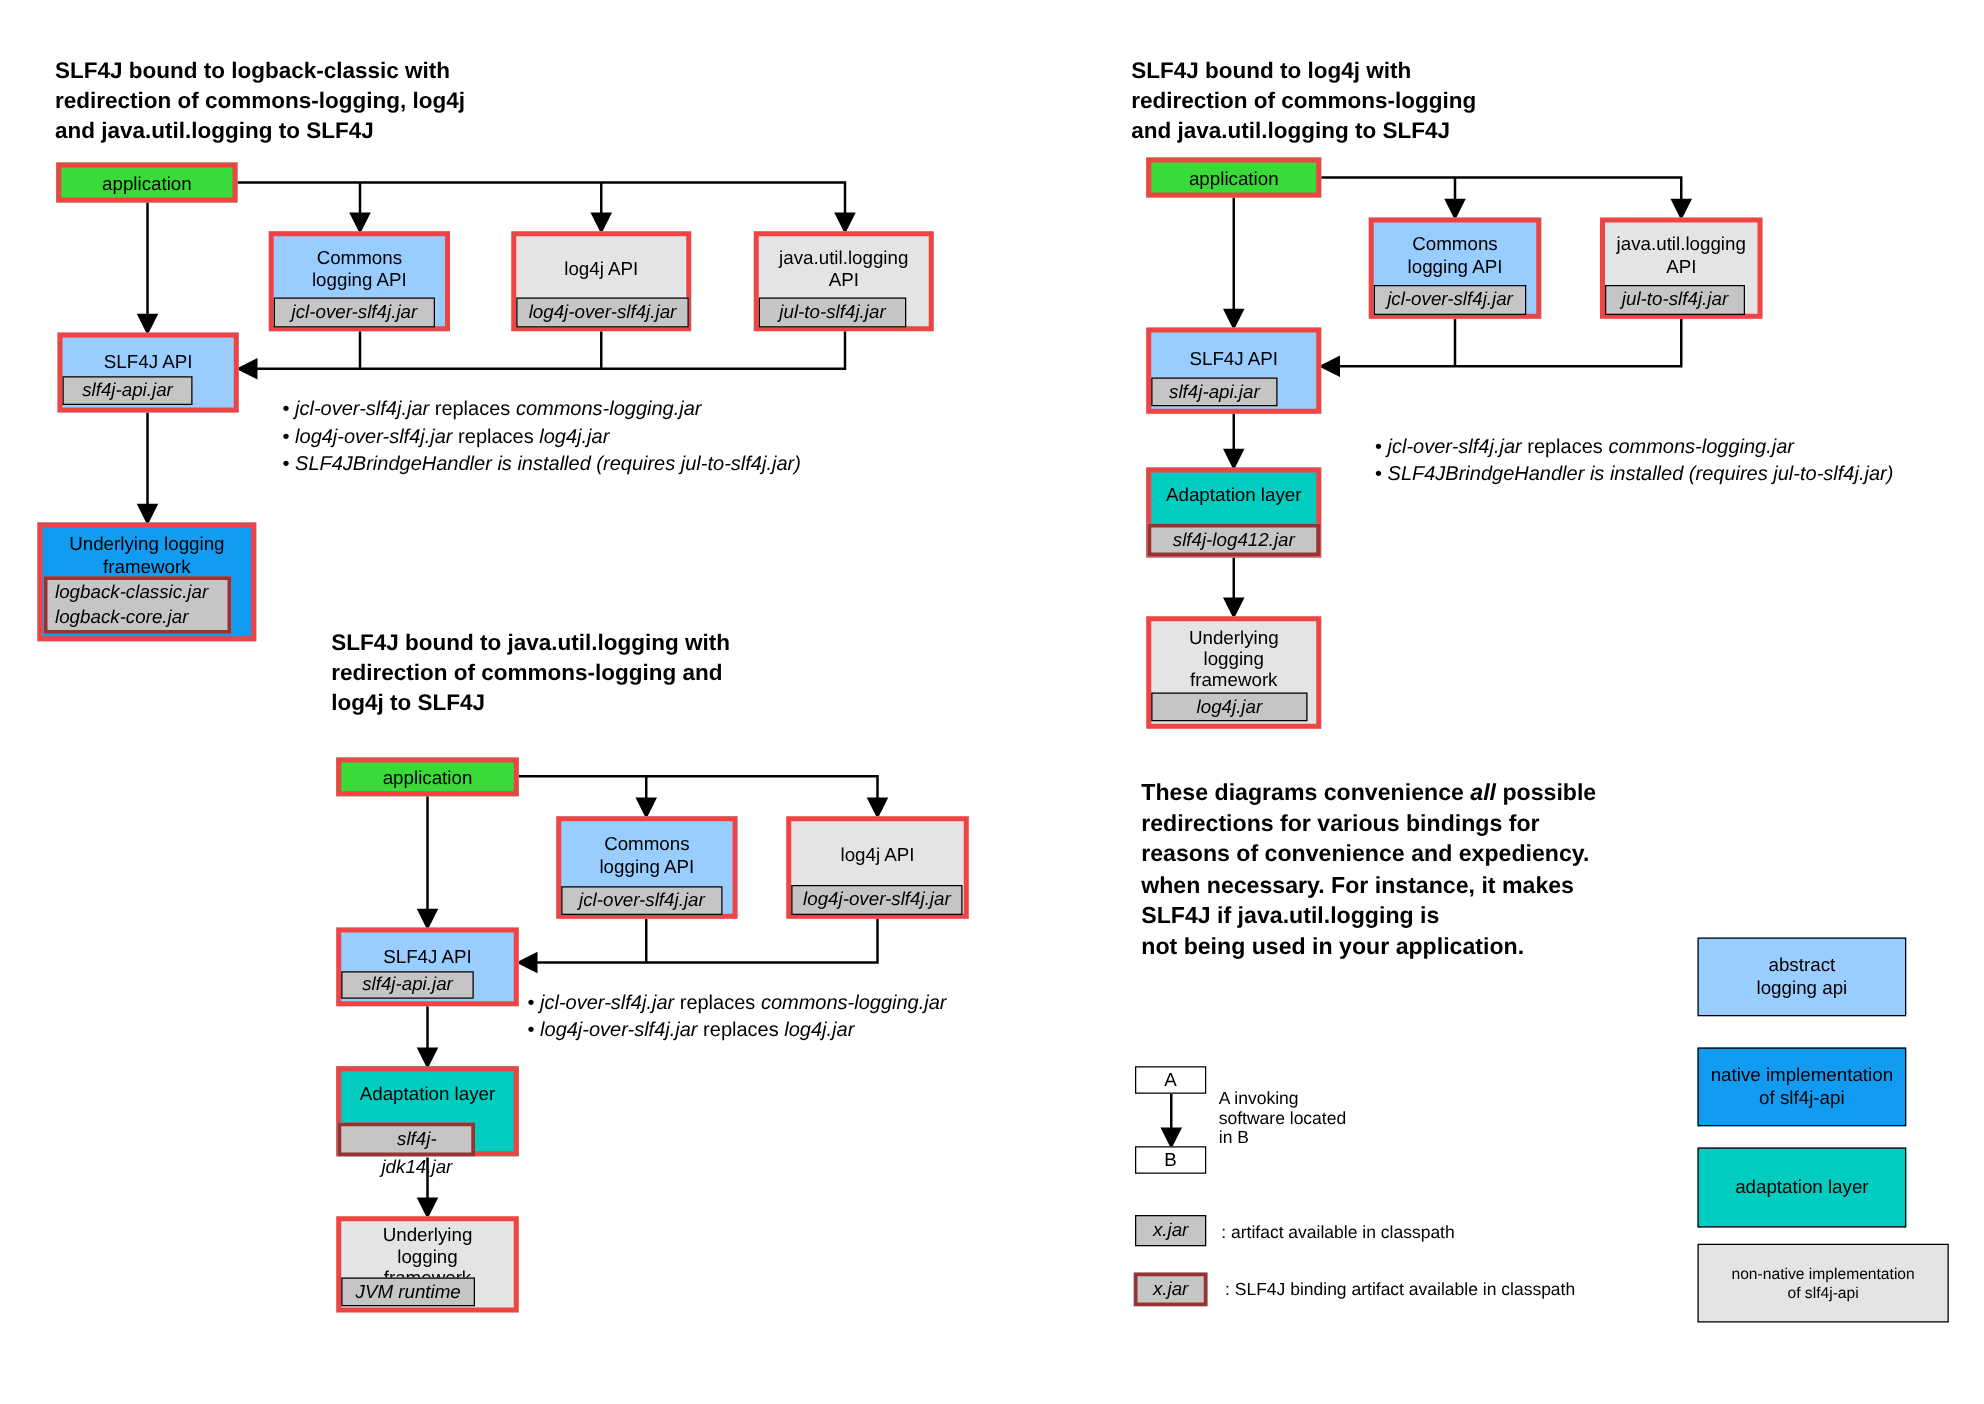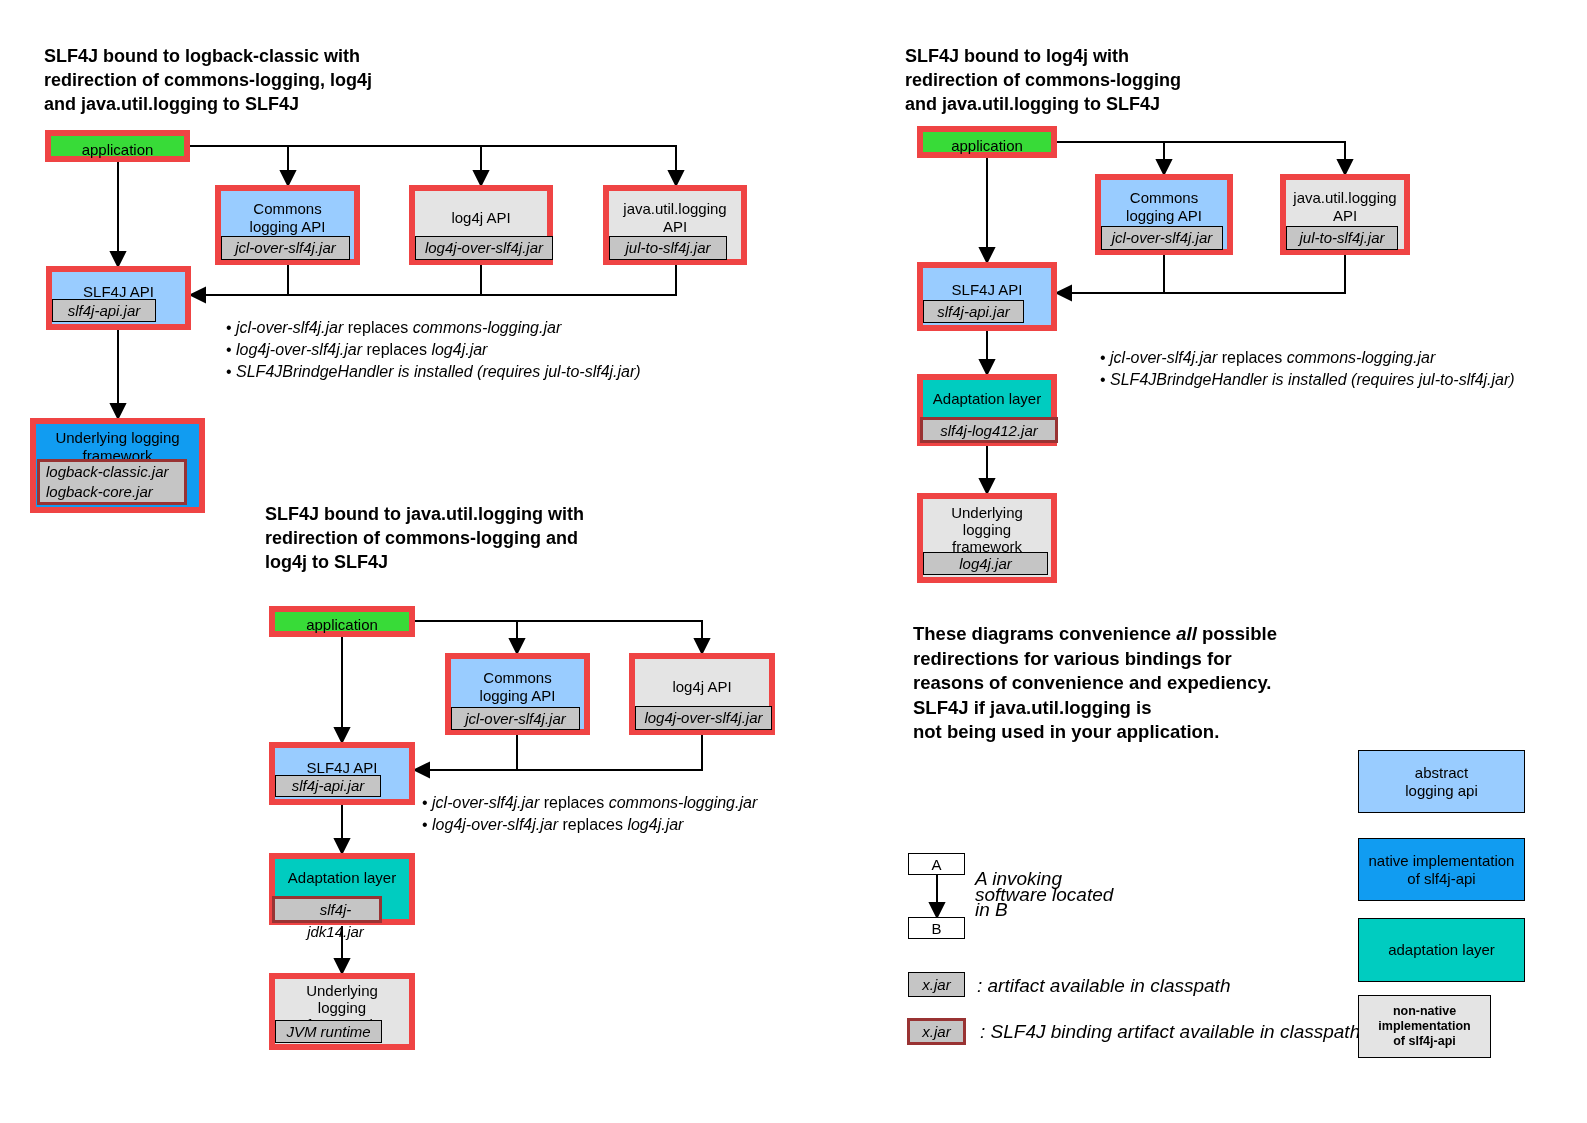--- a/index.html
+++ b/index.html
@@ -2,21 +2,21 @@
 <html style="--green: #38DB38; --lightblue: #99CCFF; --blue: #119CF1; --teal: #00CCC0; --gray: #E4E4E4; --jargray: #C5C5C5; --redborder: #993333; --line: #000000;"><head>
 <meta charset="utf-8">
 <style>
   html,body{margin:0;padding:0;}
   body{
     width:1587px;height:1123px;position:relative;overflow:hidden;
     background:#ffffff;color:#000;
     font-family:"Liberation Sans","DejaVu Sans",sans-serif;
   }
   svg.wires{position:absolute;left:0;top:0;pointer-events:none;}
-  .node{position:absolute;border:6px solid #ef4444;box-sizing:border-box;text-align:center;}
+  .node{position:absolute;border:4px solid #ef4444;box-sizing:border-box;text-align:center;}
   .node .lbl{white-space:pre-line;font-size:15px;line-height:18px;}
   .green{background:var(--green);}
   .lightblue{background:var(--lightblue);}
   .blue{background:var(--blue);}
   .teal{background:var(--teal);}
   .graybox{background:var(--gray);}
   .jar{
     position:absolute;background:var(--jargray);border:1px solid #000;
     font-style:italic;font-size:15px;line-height:22px;text-align:center;
     white-space:pre-line;box-sizing:border-box;
@@ -29,21 +29,21 @@
   .note div{white-space:pre;}
   .legend-box{
     position:absolute;border:1px solid #000;background:#fff;box-sizing:border-box;
     display:flex;align-items:center;justify-content:center;font-size:15px;
   }
   .legend-jar{
     position:absolute;border:1px solid #000;background:var(--jargray);box-sizing:border-box;
     display:flex;align-items:center;justify-content:center;font-size:15px;font-style:italic;
   }
   .legend-jar.red{border:3px solid var(--redborder);}
-  .small-text{position:absolute;font-size:19px;line-height:15.5px;white-space:pre-line;font-style:italic;}
+  .small-text{position:absolute;font-size:14px;line-height:15.5px;white-space:pre-line;}
   .cl-box{
     position:absolute;border:1px solid #000;box-sizing:border-box;
     display:flex;align-items:center;justify-content:center;
     text-align:center;font-size:15px;line-height:18px;white-space:pre-line;
   }
   .cl-box.small{font-size:12.5px;line-height:15px;}
 </style>
 </head>
 <body>
 
@@ -251,20 +251,21 @@
   <div class="lbl" style="padding-top:3px;line-height:17px;">Underlying
 logging
 framework</div>
   <div class="jar" style="left:0px;bottom:1px;width:107px;height:23px;">JVM runtime</div>
 </div>
 
 <div class="note" style="left:913px;top:622px;">
   <div><span>These diagrams convenience </span><span style="font-style: italic;">all</span><span> possible</span></div>
   <div><span>redirections for various bindings for</span></div>
   <div><span>reasons of convenience and expediency.</span></div>
+  <div><span>when necessary. For instance, it makes</span></div>
   <div><span>SLF4J if java.util.logging is</span></div>
   <div><span>not being used in your application.</span></div>
 </div>
 
 <div class="legend-box" style="left:908px;top:853px;width:57px;height:22px;">
   <span>A</span>
 </div>
 <div class="legend-box" style="left:908px;top:917px;width:57px;height:22px;">
   <span>B</span>
 </div>
@@ -280,14 +281,14 @@
 <div class="legend-jar red" style="left:907px;top:1018px;width:59px;height:27px;">
   <span>x.jar</span>
 </div>
 <div class="small-text" style="left:980px;top:1024px;">: SLF4J binding artifact available in classpath</div>
 
 <div class="cl-box lightblue" style="left:1358px;top:750px;width:167px;height:63px;">abstract
 logging api</div>
 <div class="cl-box blue" style="left:1358px;top:838px;width:167px;height:63px;">native implementation
 of slf4j-api</div>
 <div class="cl-box teal" style="left:1358px;top:918px;width:167px;height:64px;">adaptation layer</div>
-<div class="cl-box graybox small" style="left:1358px;top:995px;width:133px;height:63px;font-weight:bold;">non-native implementation
+<div class="cl-box graybox small" style="left:1358px;top:995px;width:201px;height:63px;">non-native implementation
 of slf4j-api</div>
 
 </body></html>

